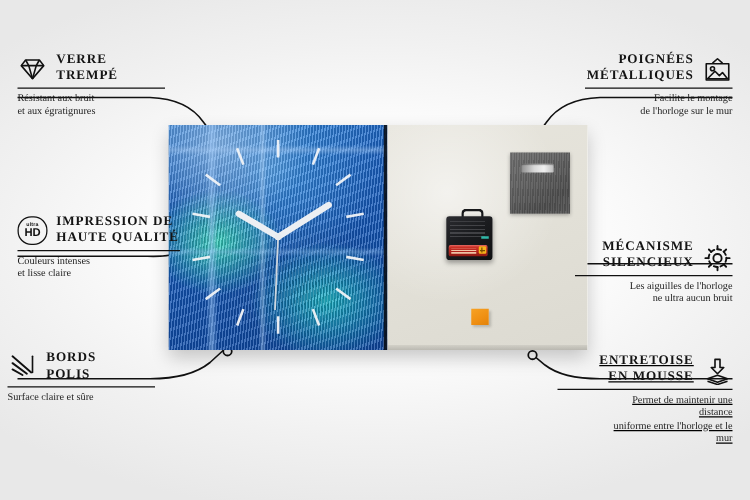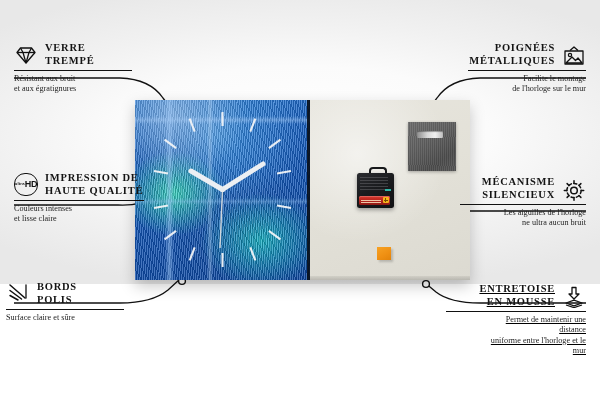--- a/index.html
+++ b/index.html
@@ -2,21 +2,21 @@
 <html><head>
 <meta charset="utf-8">
 <style>
   html,body{margin:0;padding:0;}
   body{
     width:600px;height:400px;overflow:hidden;
     font-family:"Liberation Serif", serif;
     background:#ffffff;
   }
   #stage{
-    position:relative;width:600px;height:284px;
+    position:relative;width:600px;height:400px;
     background:
       radial-gradient(ellipse 70% 55% at 50% 48%, #ffffff 0%, #fbfbfb 45%, #f1f1f1 72%, #e8e8e8 100%);
   }
   
   .feat{position:absolute;}
   .feat .head{display:flex;align-items:center;gap:7px;}
   .feat .ttl{
     font-family:"Liberation Serif", serif;
     font-weight:700;font-size:10.5px;letter-spacing:.75px;
     color:#141414;line-height:12.5px;text-transform:uppercase;
@@ -32,21 +32,21 @@
   .left .desc{text-align:left;}
   .right .head{justify-content:flex-end;align-items:flex-end;}
   .right .ttl{text-align:right;}
   .right .desc{text-align:right;margin-left:36px;}
   .ico{width:24px;height:22px;flex:0 0 24px;display:flex;align-items:center;justify-content:center;}
   .ico svg{display:block;}
 
   
   .hdbadge{
     width:23px;height:21px;border:1.3px solid #111;border-radius:11px;
-    display:flex;flex-direction:row;align-items:center;justify-content:center;
+    display:flex;flex-direction:column;align-items:center;justify-content:center;
     font-family:"Liberation Sans", sans-serif;color:#111;line-height:1;
   }
   .hdbadge .u{font-size:4.2px;letter-spacing:.2px;margin-bottom:.5px;font-weight:700;}
   .hdbadge .h{font-size:9px;font-weight:700;letter-spacing:-.2px;}
 
   
   #wires{position:absolute;left:0;top:0;width:600px;height:400px;pointer-events:none;}
 
   
   #photo{
@@ -325,21 +325,21 @@
             <path d="M4 18 L10 12 L13.5 15.5 L16 13 L20 18 Z"></path>
           </g>
         </svg>
       </span>
     </div>
     <div class="rule"></div>
     <div class="desc">Facilite le montage
 de l'horloge sur le mur</div>
   </div>
 
-  <div class="feat right" style="left:460px;top:176px;width:126px;">
+  <div class="feat right" style="left:460px;top:192px;width:126px;">
     <div class="head">
       <span class="ttl">MÉCANISME
 SILENCIEUX</span>
       <span class="ico">
         <svg width="24" height="23" viewBox="0 0 24 23">
           <g fill="none" stroke="#111" stroke-width="1.5" stroke-linecap="round">
             <circle cx="12" cy="11.5" r="3.3"></circle>
             <circle cx="12" cy="11.5" r="7.1" stroke-dasharray="3.1 2.4"></circle>
             <path d="M12 1.8 L12 4.2"></path>
               <path d="M12 18.8 L12 21.2"></path>

